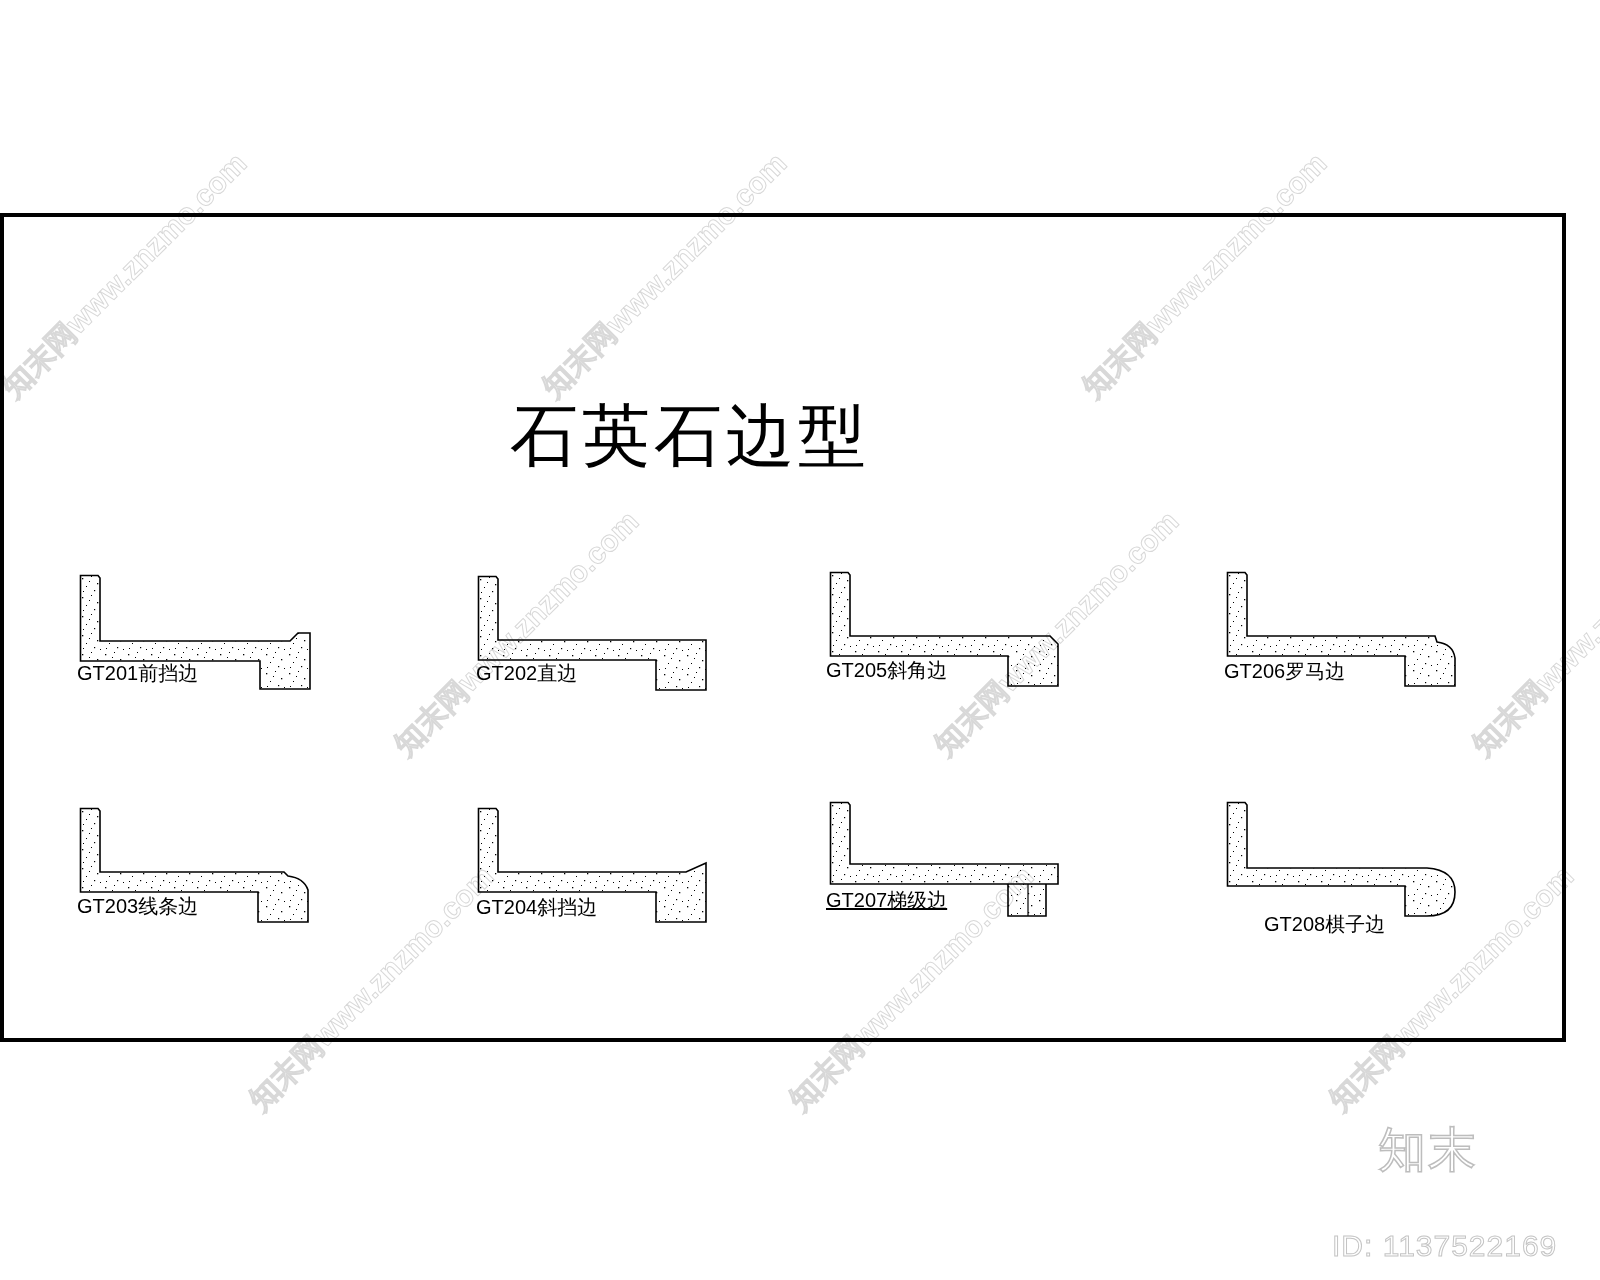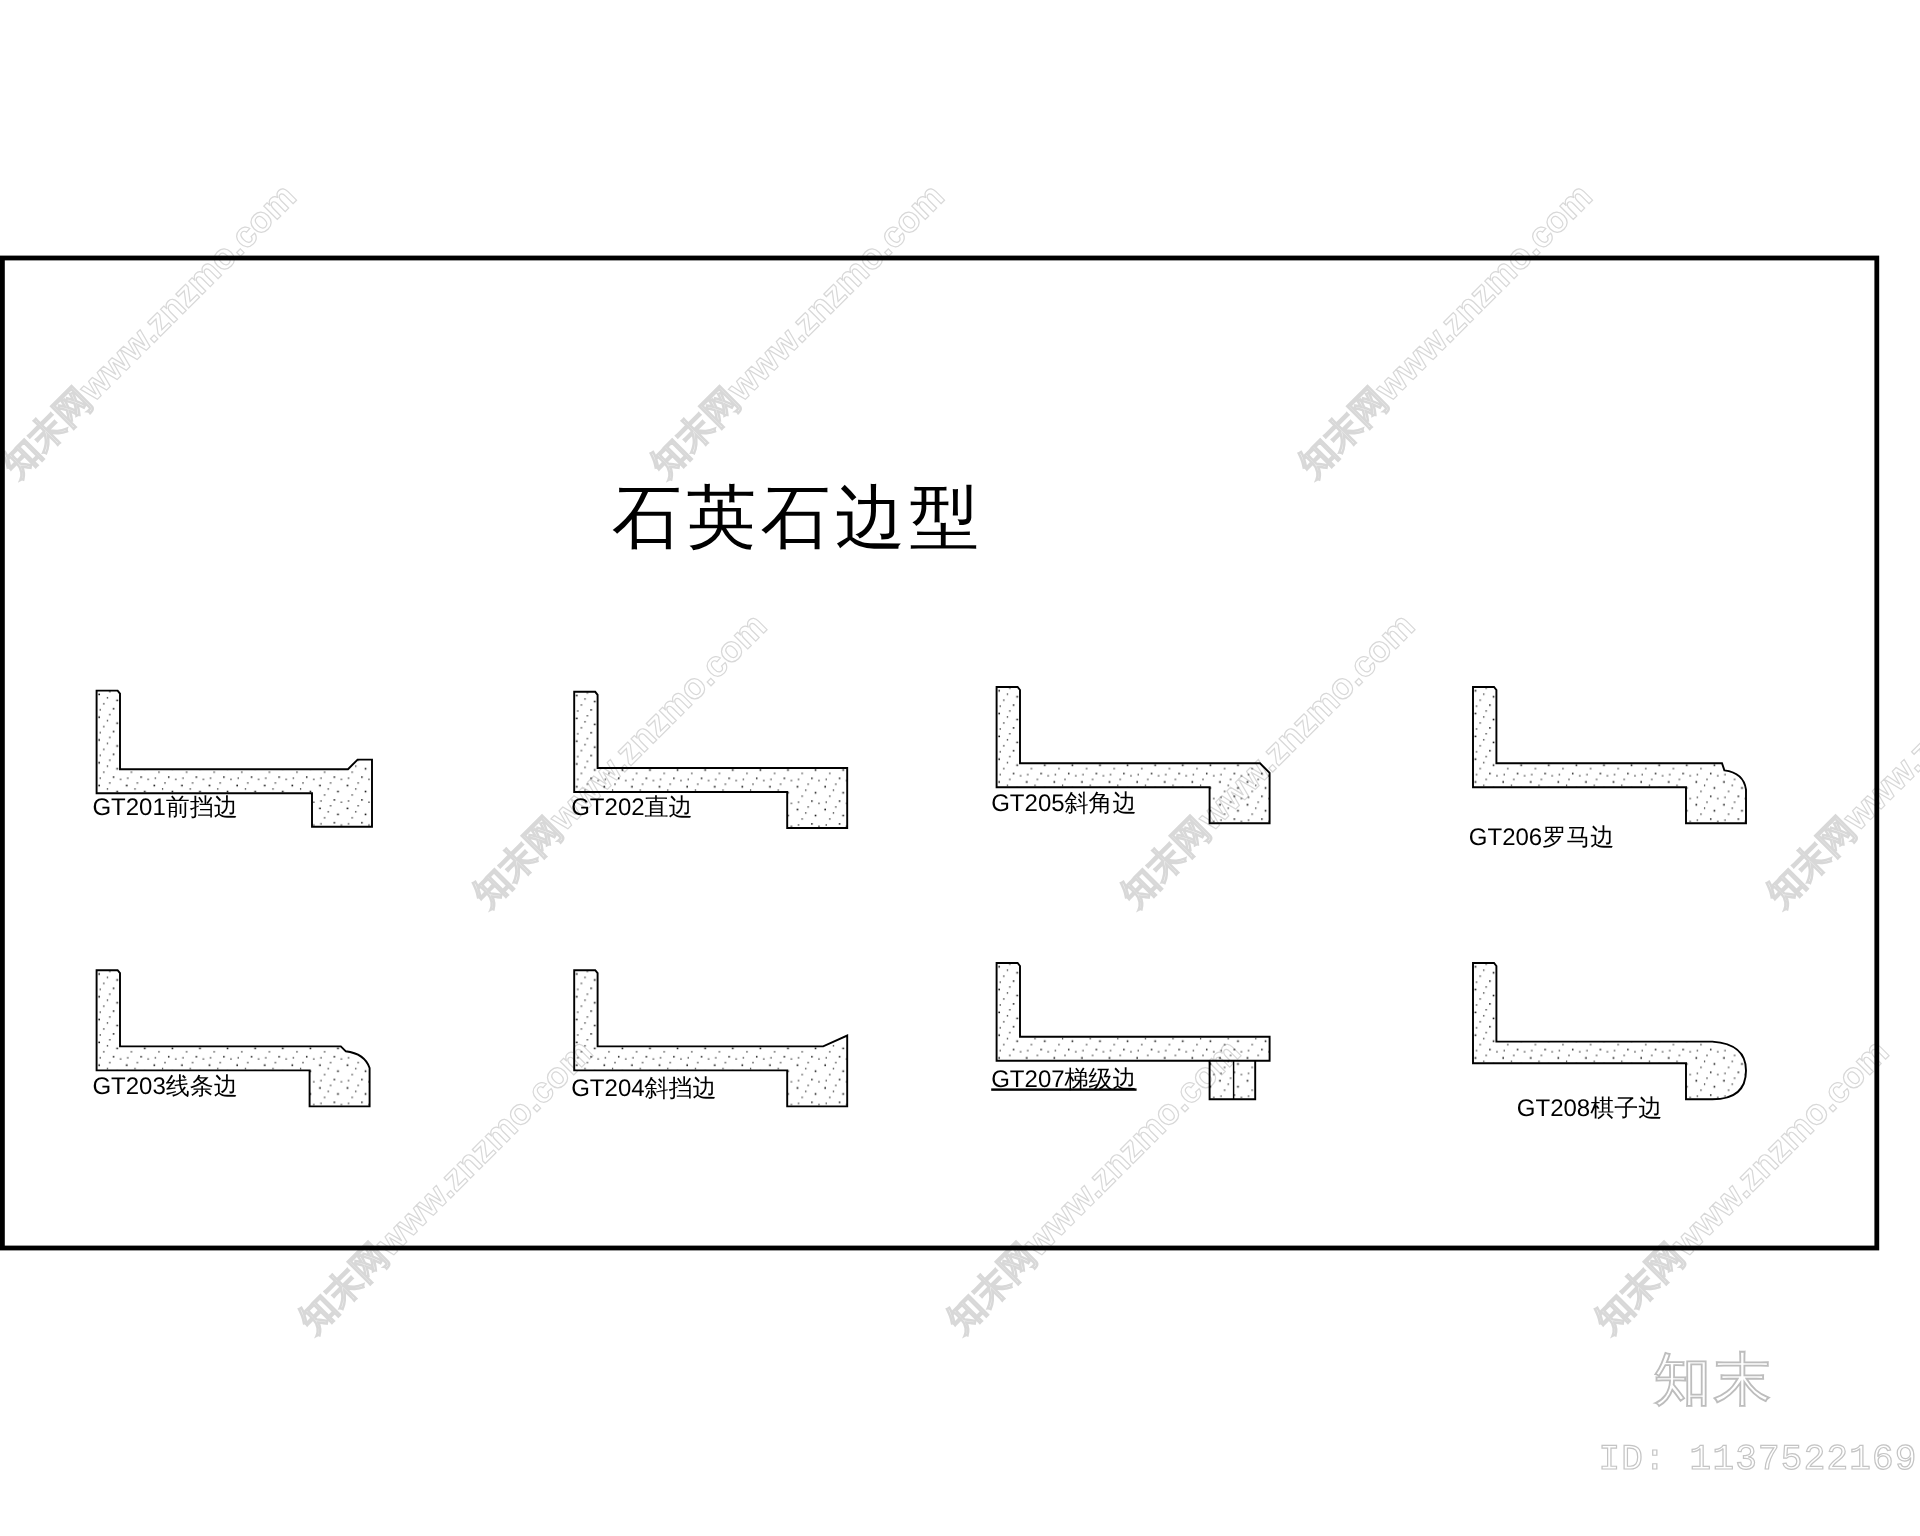--- a/index.html
+++ b/index.html
@@ -1,25 +1,25 @@
 <!DOCTYPE html>
 <html><head>
 <meta charset="utf-8">
 <style>
   html, body { margin: 0; padding: 0; background: #ffffff; }
   body { width: 1600px; height: 1280px; position: relative; overflow: hidden; font-family: "DejaVu Sans", sans-serif; }
   .frame { position: absolute; left: 0px; top: 213px; width: 1558px; height: 821px; border: 4px solid #000; box-sizing: content-box; }
-  .title { position: absolute; left: 510px; top: 402px; font-family: "DejaVu Serif", serif; font-size: 58px; letter-spacing: 4px; color: #000; line-height: 1; white-space: nowrap; }
+  .title { position: absolute; left: 510px; top: 402px; font-family: "DejaVu Serif", serif; font-size: 68px; letter-spacing: 4px; color: #000; line-height: 1; white-space: nowrap; }
   .profile { position: absolute; }
   .profile svg { display: block; overflow: visible; }
   .label { position: absolute; font-family: "Liberation Sans", sans-serif; font-size: 20px; color: #000; white-space: nowrap; line-height: 1; }
   .wm { position: absolute; font-family: "Liberation Sans", sans-serif; font-size: 30px; font-weight: bold; color: #fff;
         -webkit-text-stroke: 1px #d8d8d8; transform: rotate(-45deg); transform-origin: left center; white-space: nowrap; }
   .brand { position: absolute; left: 1378px; top: 1118px; font-family: "DejaVu Sans", sans-serif; font-size: 48px; color: #fff; -webkit-text-stroke: 1.5px #bdbdbd; letter-spacing: 2px; }
-  .brand-id { position: absolute; left: 1332px; top: 1200px; font-family: Liberation Mono, monospace; font-size: 30px; color: #fff; -webkit-text-stroke: 1px #c4c4c4; letter-spacing: 1px; }
+  .brand-id { position: absolute; left: 1332px; top: 1229px; font-family: Liberation Sans, sans-serif; font-size: 30px; color: #fff; -webkit-text-stroke: 1px #c4c4c4; letter-spacing: 1px; }
 </style>
 </head>
 <body>
 
 <div class="wm" style="left:8px; top:372px;">知末网www.znzmo.com</div>
 <div class="wm" style="left:548px; top:372px;">知末网www.znzmo.com</div>
 <div class="wm" style="left:1088px; top:372px;">知末网www.znzmo.com</div>
 <div class="wm" style="left:400px; top:730px;">知末网www.znzmo.com</div>
 <div class="wm" style="left:940px; top:730px;">知末网www.znzmo.com</div>
 <div class="wm" style="left:1478px; top:730px;">知末网www.znzmo.com</div>
@@ -65,21 +65,21 @@
     <path d="M0.5,0.5 H18 L20,3 V64 H220 L228,72 V114 H178 V84 H0.5 Z" fill="url(#speckle)" stroke="#000" stroke-width="1.6"></path>
   </svg>
 </div>
 <div class="label" style="left:826px; top:660px;text-align:right;">GT205斜角边</div>
 
 <div class="profile" style="left:1227px; top:572px;">
   <svg width="232" height="116">
     <path d="M0.5,0.5 H18 L20,3 V64 H208 L210,70 Q226,72 228,86 V114 H178 V84 H0.5 Z" fill="url(#speckle)" stroke="#000" stroke-width="1.6"></path>
   </svg>
 </div>
-<div class="label" style="left:1224px; top:688px;">GT206罗马边</div>
+<div class="label" style="left:1224px; top:661px;">GT206罗马边</div>
 
 <div class="profile" style="left:80px; top:808px;">
   <svg width="232" height="116">
     <path d="M0.5,0.5 H18 L20,3 V64 H204 L208,68 Q224,70 228,82 V114 H178 V84 H0.5 Z" fill="url(#speckle)" stroke="#000" stroke-width="1.6"></path>
   </svg>
 </div>
 <div class="label" style="left:77px; top:896px;">GT203线条边</div>
 
 <div class="profile" style="left:478px; top:808px;">
   <svg width="232" height="116">

